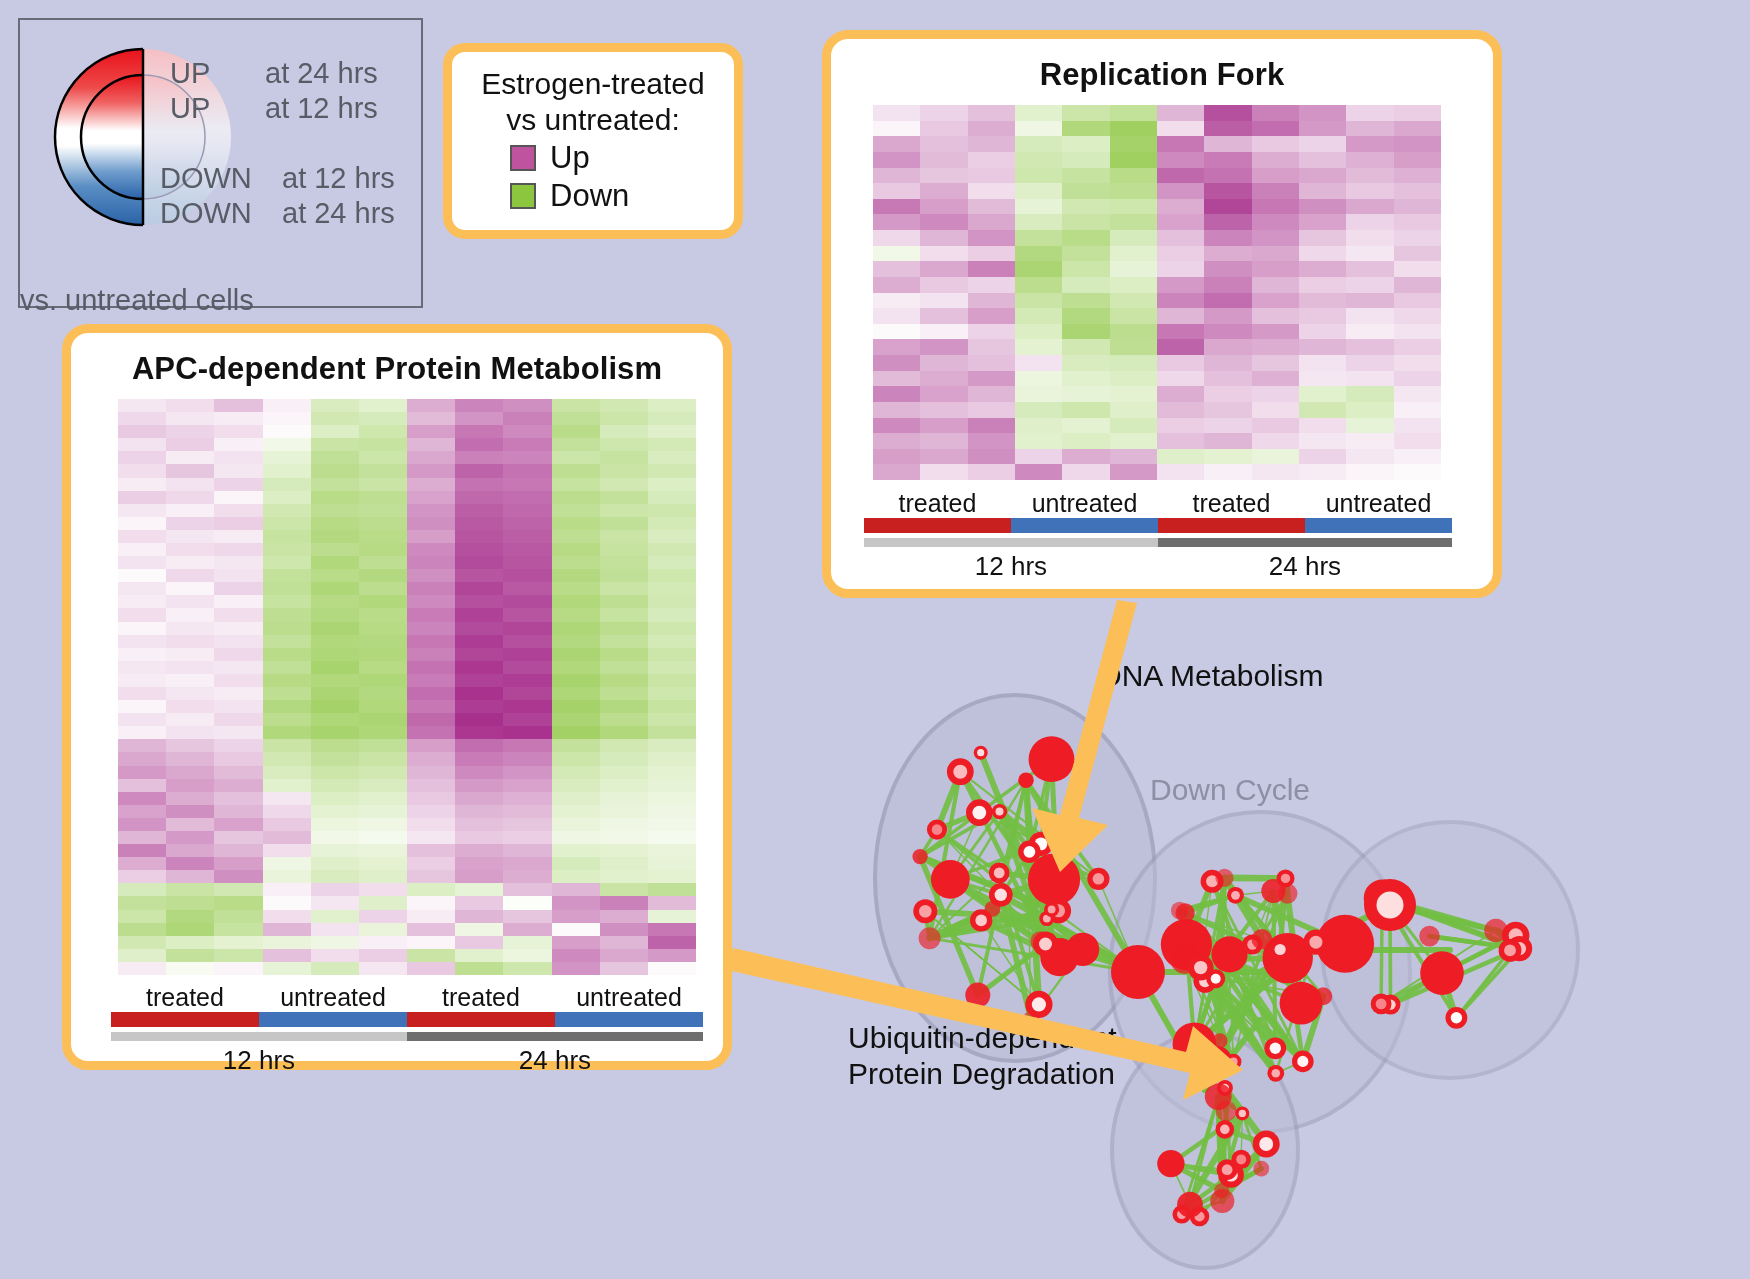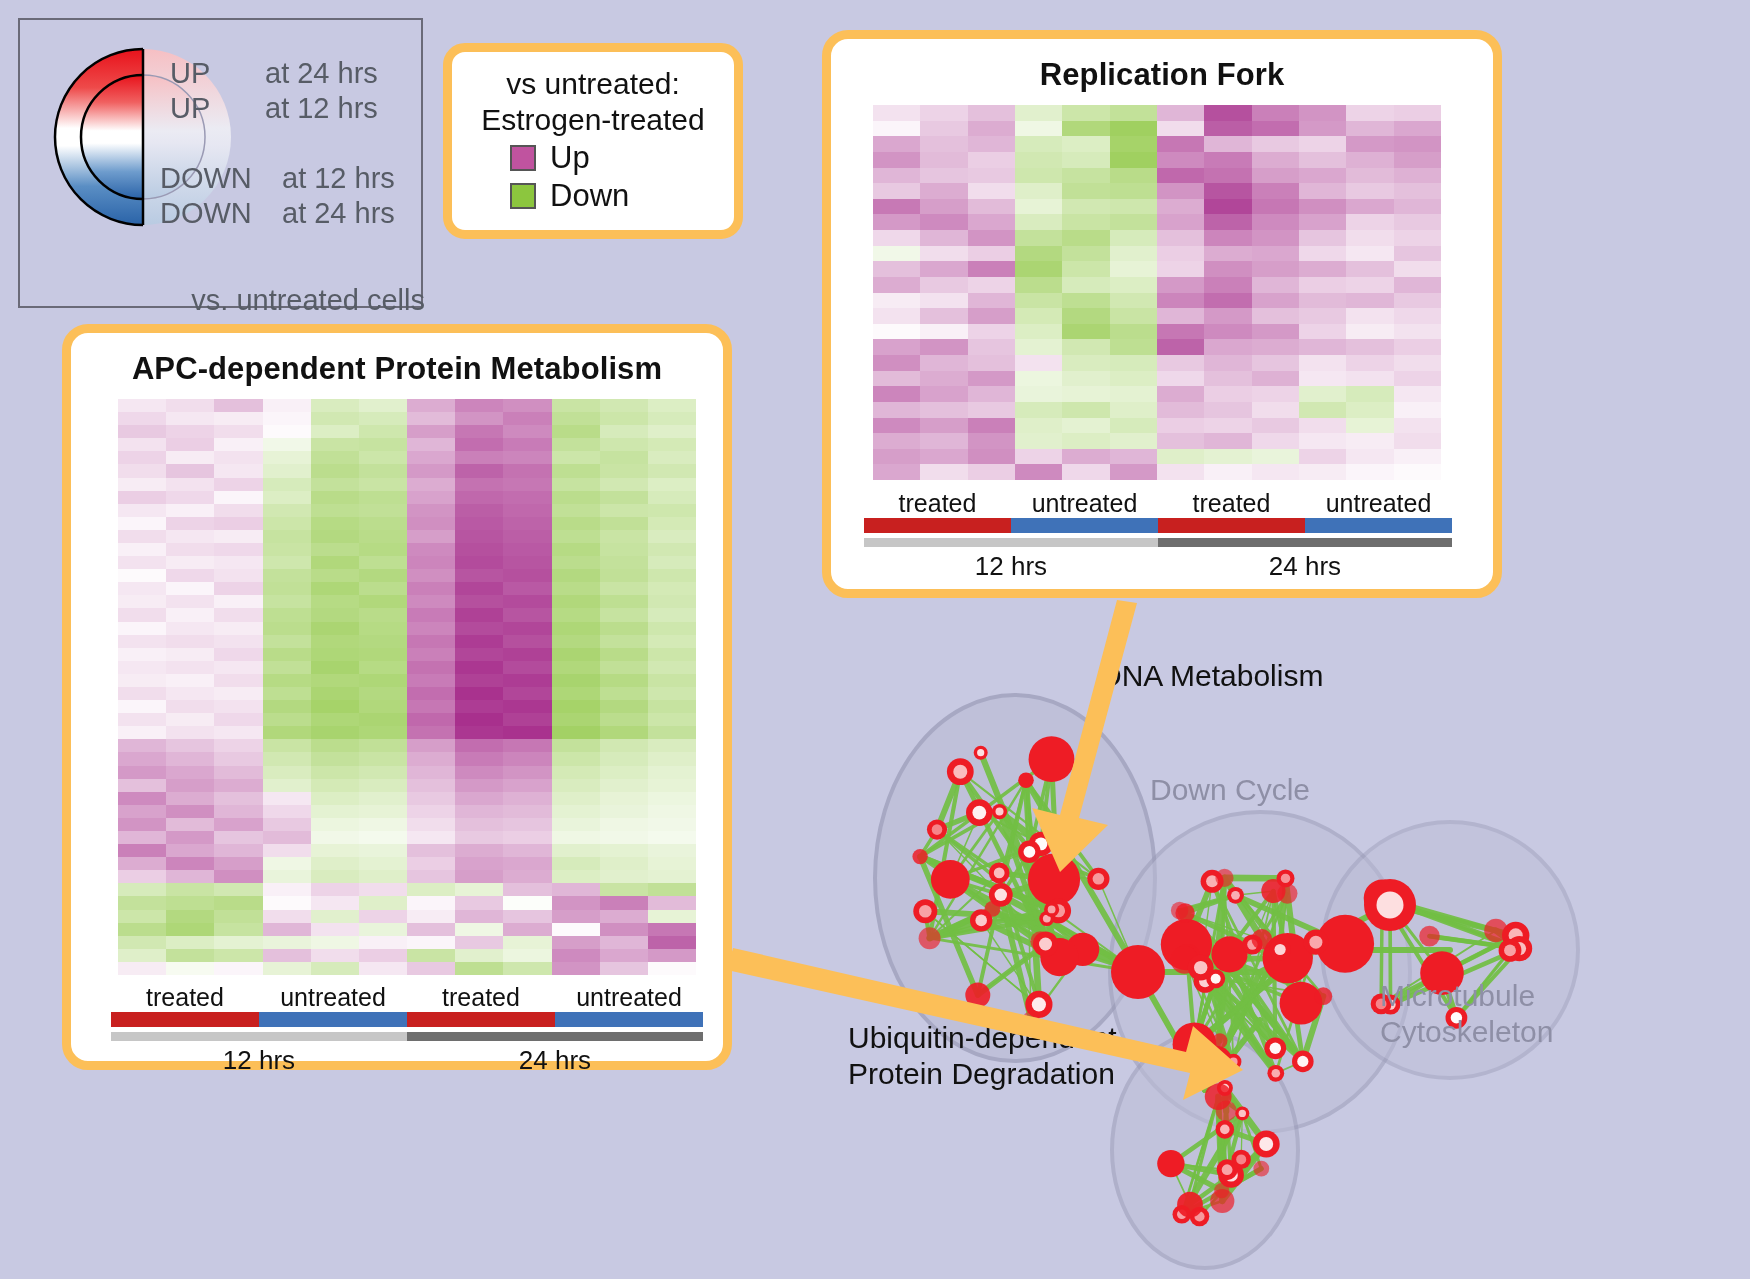--- a/index.html
+++ b/index.html
@@ -21,21 +21,21 @@
   .key-text{position:absolute;color:#575c66;font-size:29px;line-height:30px;white-space:nowrap;}
   #k-up24{left:150px;top:38px;}
   #k-at24{left:245px;top:38px;}
   #k-up12{left:150px;top:73px;}
   #k-at12{left:245px;top:73px;}
   #k-dn12{left:140px;top:143px;}
   #k-dnat12{left:262px;top:143px;}
   #k-dn24{left:140px;top:178px;}
   #k-dnat24{left:262px;top:178px;}
   #k-cap1{left:0;top:230px;width:405px;text-align:center;}
-  #k-cap2{left:0;top:265px;width:405px;text-align:right;}
+  #k-cap2{left:0;top:265px;width:405px;text-align:left;}
 
   
   .panel{
     position:absolute;
     background:#ffffff;
     border:9px solid #fcbf58;
     border-radius:26px;
     box-sizing:border-box;
   }
   #legend-panel{left:443px;top:43px;width:300px;height:196px;border-radius:22px;}
@@ -128,22 +128,22 @@
     <div class="key-text" id="k-at12">at 12 hrs</div>
     <div class="key-text" id="k-dn12">DOWN</div>
     <div class="key-text" id="k-dnat12">at 12 hrs</div>
     <div class="key-text" id="k-dn24">DOWN</div>
     <div class="key-text" id="k-dnat24">at 24 hrs</div>
     <div class="key-text" id="k-cap2">vs. untreated cells</div>
   </div>
 
   <div class="panel" id="legend-panel">
     <div class="lg-head">
+      <div>Estrogen-treated</div>
       <div>vs untreated:</div>
-      <div>Estrogen-treated</div>
     </div>
     <div class="lg-row">
       <span class="lg-sw" id="sw-up" style="background: rgb(192, 83, 159);"></span>
       <span class="lg-lab">Up</span>
     </div>
     <div class="lg-row">
       <span class="lg-sw" id="sw-down" style="background: rgb(140, 198, 62);"></span>
       <span class="lg-lab">Down</span>
     </div>
   </div>
@@ -1388,22 +1388,20 @@
           <circle cx="434.8" cy="509.4" r="9.3" fill="#ee1c25"></circle>
           <circle cx="434.8" cy="509.4" r="4.8" fill="rgba(255,255,255,0.68)"></circle>
           <circle cx="348.0" cy="352.0" r="27.0" fill="#ee1c25" opacity="1.00"></circle>
           <circle cx="600.0" cy="285.0" r="26.0" fill="#ee1c25"></circle>
           <circle cx="600.0" cy="285.0" r="13.5" fill="rgba(255,255,255,0.86)"></circle>
         </g>
     </svg>
 
     <div class="net-label" id="lab-dna">DNA Metabolism</div>
     <div class="net-label" id="lab-cc">Down Cycle</div>
-    <div class="net-label" id="lab-mt">Microtubule
-Cytoskeleton</div>
     <div class="net-label" id="lab-ub">Ubiquitin-dependent
 Protein Degradation</div>
   </div>
 
   <svg style="position:absolute;left:0;top:0;width:1750px;height:1279px;pointer-events:none;">
 
     <path d="M 1117 600 L 1060 815 L 1032 808 L 1060 872 L 1108 825 L 1079 818 L 1137 603 Z" fill="#fcbf58"></path>
 
     <path d="M 733 948 L 1186 1052 L 1193 1026 L 1243 1070 L 1183 1100 L 1190 1073 L 727 970 Z" fill="#fcbf58"></path>
   </svg>

